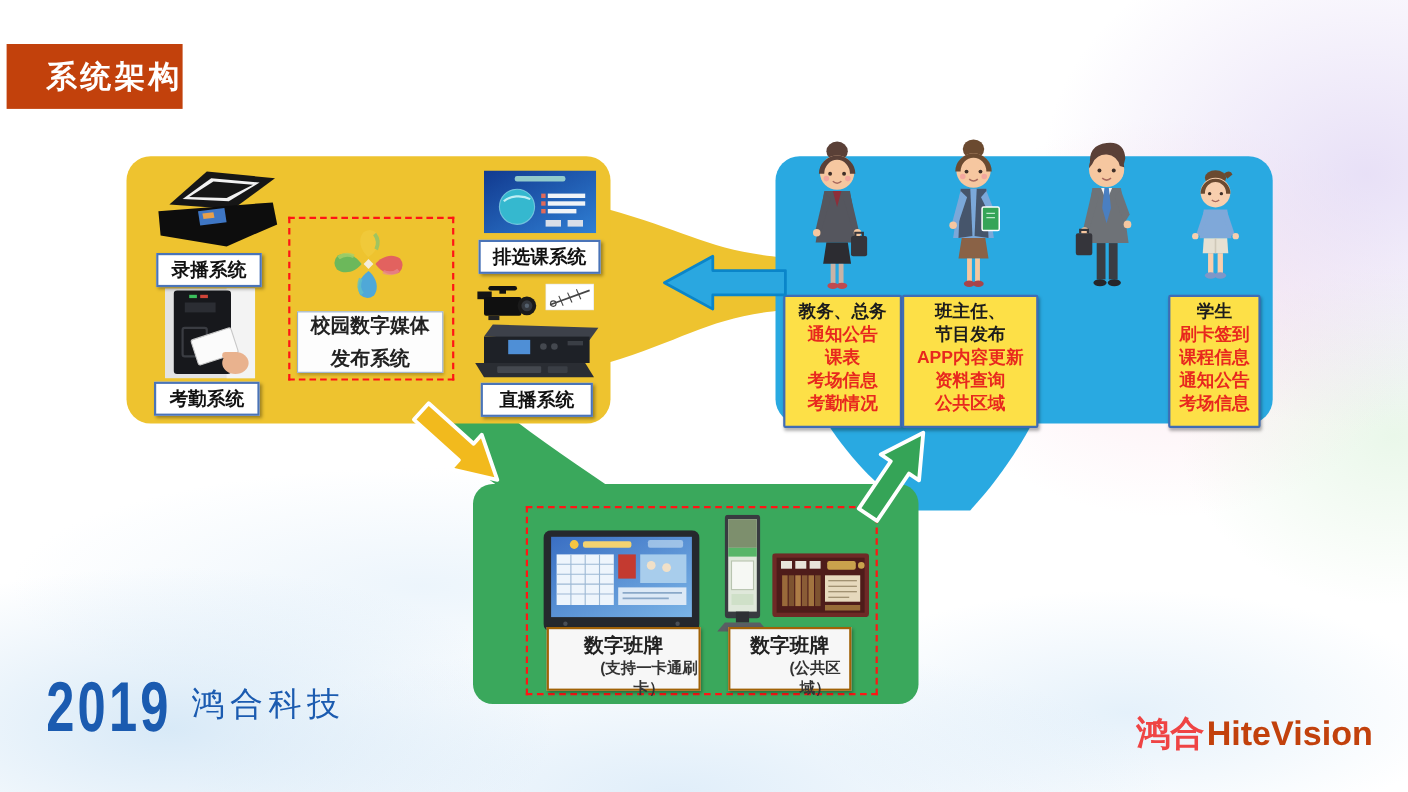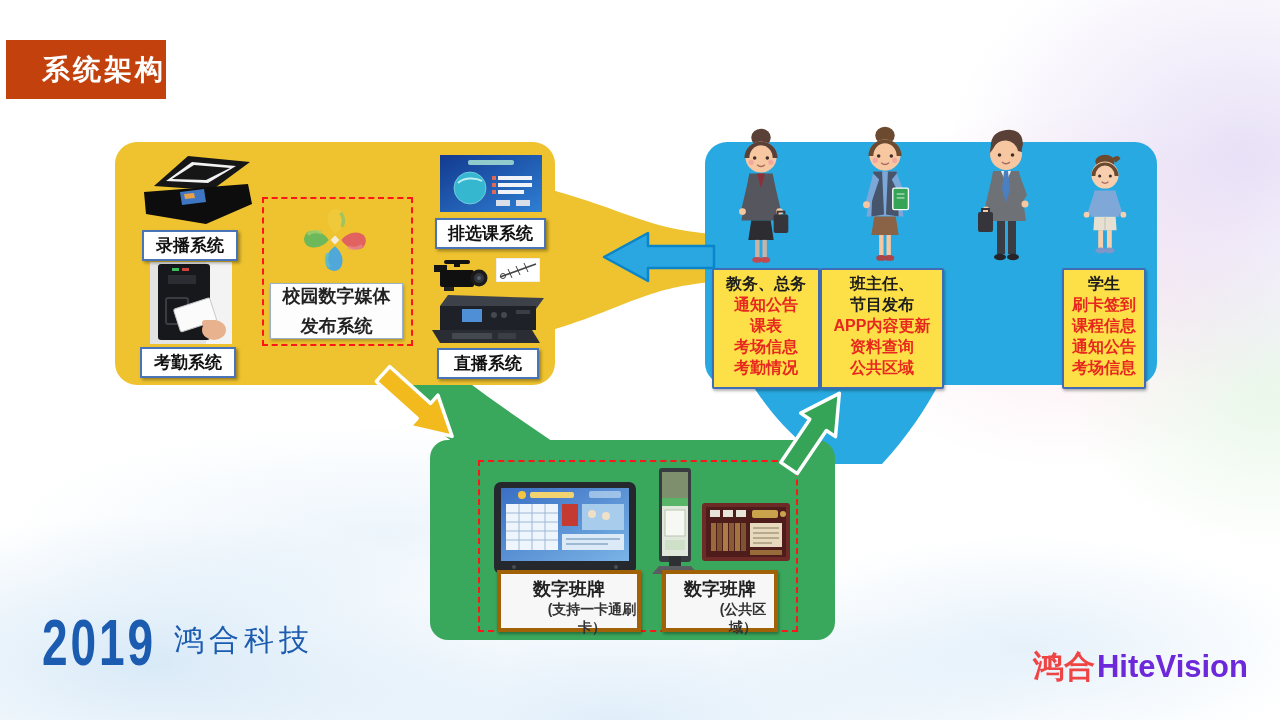--- a/index.html
+++ b/index.html
@@ -29,35 +29,35 @@
              display:flex;align-items:center;justify-content:center;line-height:1.05;}
   .dashed{position:absolute;z-index:3;border:2px dashed #ff1515;}
   .center-label{position:absolute;z-index:4;background:#fdfdfd;border:1.5px solid #9ab0cc;
                 box-shadow:1px 2px 3px rgba(0,0,0,0.25);font-weight:bold;font-size:18px;color:#222;
                 display:flex;flex-direction:column;align-items:center;justify-content:space-between;line-height:24px;}
   .role-box{position:absolute;z-index:4;background:#fde047;border:2px solid #3f6cb5;border-radius:2px;
             box-shadow:1px 2px 3px rgba(0,0,0,0.3);text-align:center;font-size:16px;font-weight:bold;
             line-height:21px;padding-top:3px;}
   .role-title{color:#1c1c1c;}
   .role-item{color:#e8281e;}
-  .green-label{position:absolute;z-index:4;background:#f7f7f7;border:4px solid #a16207;
+  .green-label{position:absolute;z-index:4;background:#f7f7f7;border:2px solid #a16207;
                box-shadow:1px 2px 3px rgba(0,0,0,0.35);text-align:center;padding-top:4px;}
   .gl-title{font-size:18px;font-weight:bold;color:#222;line-height:22px;}
   .gl-sub{font-size:14px;font-weight:bold;color:#333;line-height:18px;margin-left:46px;}
   .person{position:absolute;z-index:5;}
   .device{position:absolute;z-index:3;}
   .footer-year{position:absolute;left:42px;top:608px;z-index:4;color:#1b5bb0;font-size:64px;
                font-weight:bold;letter-spacing:4px;transform:scaleX(0.72);transform-origin:left top;line-height:70px;}
   .footer-company{position:absolute;left:174px;top:620px;z-index:4;color:#1b5bb0;font-size:30px;
                   font-weight:normal;letter-spacing:5px;}
   .footer-division{position:absolute;left:180px;top:654px;z-index:4;color:#1b5bb0;font-size:27px;
                    font-weight:bold;letter-spacing:3px;font-family:"Liberation Serif","DejaVu Serif",serif;}
   .brand{position:absolute;right:32px;top:646px;z-index:4;font-size:31px;font-weight:bold;white-space:nowrap;}
   .brand-cn{color:#ef4444;}
-  .brand-en{color:#6d28d9;margin-left:2px;}
+  .brand-en{color:#c2410c;margin-left:2px;}
 </style>
 </head>
 <body>
 
 <div class="slide">
   <div class="bg"></div>
 
   <svg class="layer" width="1280" height="720">
     <path d="M552,190 C625,210 645,228 712,234 L712,282 C645,288 625,308 552,330 Z" fill="#eec32f"></path>
     <path d="M388,382 C430,428 455,448 500,466 L588,466 C545,436 505,410 468,382 Z" fill="#3aa85c"></path>

